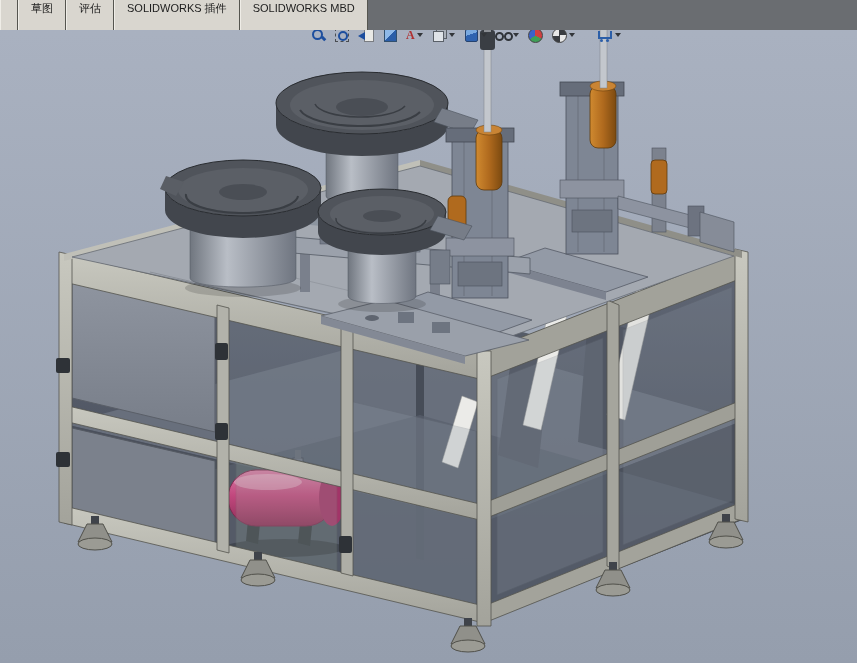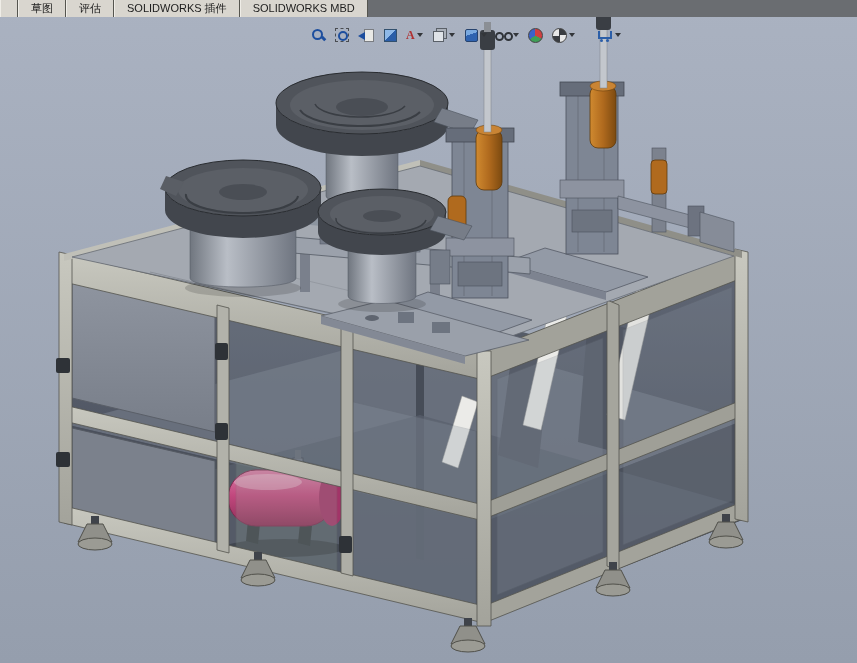--- a/index.html
+++ b/index.html
@@ -3,21 +3,21 @@
 <meta charset="utf-8">
 <style>
   html,body{margin:0;padding:0}
   body{
     width:857px;height:663px;overflow:hidden;position:relative;
     font-family:"Liberation Sans","DejaVu Sans",sans-serif;
     background:#9aa3b2;
   }
   
   .tabbar{
-    position:absolute;top:0;left:0;right:0;height:17px;
+    position:absolute;top:0;left:0;right:0;height:30px;
     background:#6a6d71;display:flex;align-items:stretch;z-index:6;
   }
   .tab{
     background:#d9d6cf;border-right:1px solid #55554f;border-left:1px solid #efede7;
     padding:0 12px;font-size:11px;line-height:17px;color:#1c1c1c;white-space:nowrap;
     cursor:default;
   }
   .tab.stub{width:16px;padding:0}
   
   .hud{

